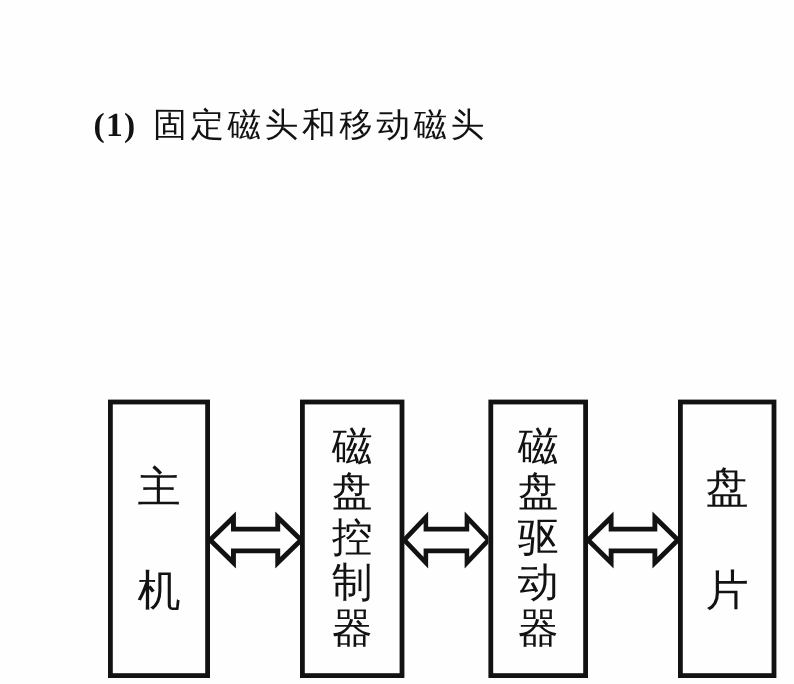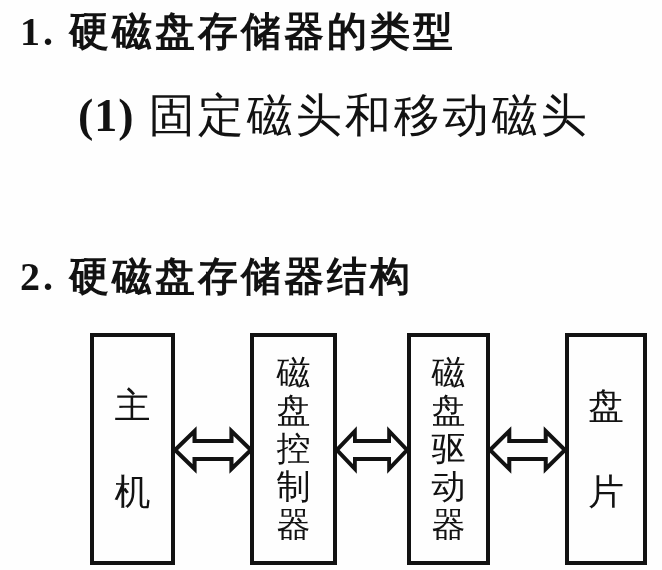--- a/index.html
+++ b/index.html
@@ -21,21 +21,21 @@
     font-size: 40px;
     font-weight: bold;
     letter-spacing: 3px;
     white-space: nowrap;
     line-height: 1.18;
   }
   .heading-1 { left: 20px; top: 8px; }
   .heading-2 { left: 20px; top: 253px; }
   .outline-item {
     position: absolute;
-    font-size: 46px;
+    font-size: 28px;
     white-space: nowrap;
     line-height: 1.2;
   }
   .outline-item .num {
     font-weight: bold;
     margin-right: 14px;
     letter-spacing: 1px;
   }
   .outline-item .txt { letter-spacing: 3px; }
   .outline-item-1 { left: 78px; top: 88px; }
@@ -74,28 +74,26 @@
   }
   .arrow-1 { left: 172px; width: 82px; }
   .arrow-2 { left: 334px; width: 76px; }
   .arrow-3 { left: 487px; width: 81px; }
 </style>
 </head>
 <body>
 
 <div class="slide">
 
-  <h1 class="heading heading-1">1. 硬磁盘存储器的类型</h1>
 
   <div class="outline-item outline-item-1">
     <span class="num">(1)</span><span class="txt">固定磁头和移动磁头</span>
   </div>
 
 
-  <h1 class="heading heading-2">2. 硬磁盘存储器结构</h1>
 
   <div class="diagram">
 
     <div class="dbox two-char dbox-host">
       <span>主</span>
       <span>机</span>
     </div>
 
     <svg class="double-arrow arrow-1" viewBox="0 0 80 48" preserveAspectRatio="none" aria-hidden="true">
       <polygon points="3,24 22,5 22,15 58,15 58,5 77,24 58,43 58,33 22,33 22,43" fill="#fefefe" stroke="#121212" stroke-width="4" stroke-linejoin="miter"></polygon>

